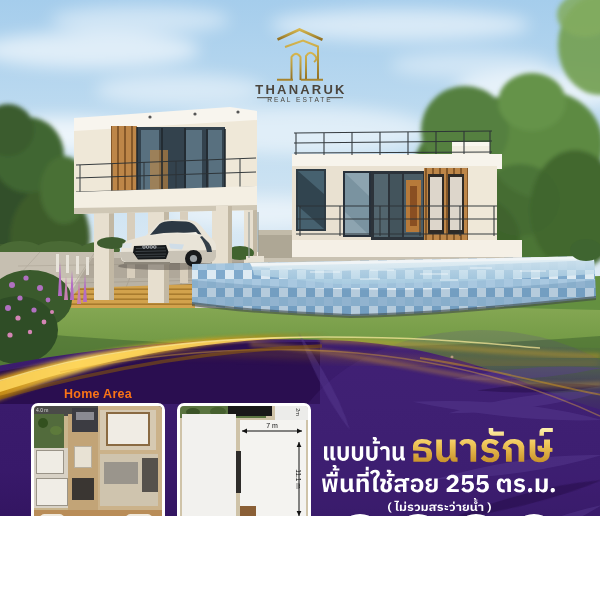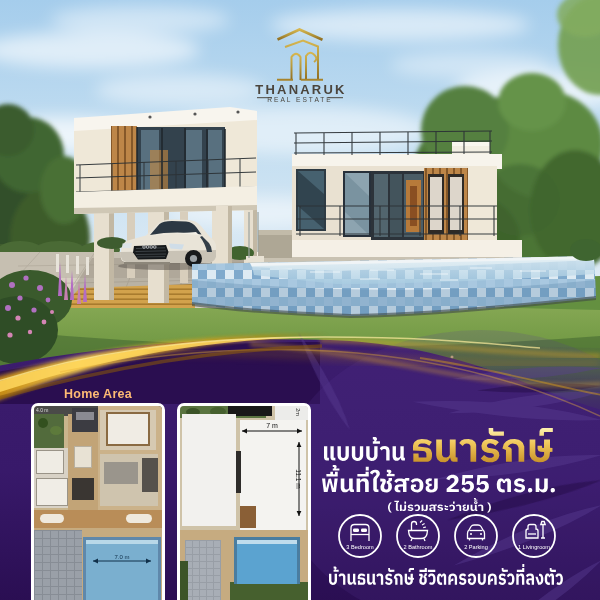--- a/index.html
+++ b/index.html
@@ -1,17 +1,17 @@
 <!DOCTYPE html>
 <html><head><meta charset="utf-8">
 <style>
 html,body{margin:0;padding:0}
-#c{position:relative;width:600px;height:600px;overflow:hidden;font-family:"Liberation Sans",sans-serif;background:#2f1356}
+#c{position:relative;width:600px;height:516px;overflow:hidden;font-family:"Liberation Sans",sans-serif;background:#2f1356}
 .abs{position:absolute}
-.plabel{position:absolute;width:134px;text-align:center;color:#fdba74;font-size:12.5px;font-weight:bold;letter-spacing:.3px}
+.plabel{position:absolute;width:134px;text-align:center;color:#f97316;font-size:12.5px;font-weight:bold;letter-spacing:.3px}
 .panel{position:absolute;width:128px;height:200px;border:3px solid #fff;border-radius:7px;overflow:hidden;background:#c9b58d}
 .panel div{position:absolute}
 </style></head>
 <body>
 <div id="c">
 <svg class="abs" style="left:0;top:0" width="600" height="600" viewBox="0 0 600 600">
 <defs>
 <linearGradient id="sky" x1="0" y1="0" x2="0" y2="1">
  <stop offset="0" stop-color="#a5cdec"></stop>
           <stop offset=".45" stop-color="#c3def1"></stop>

